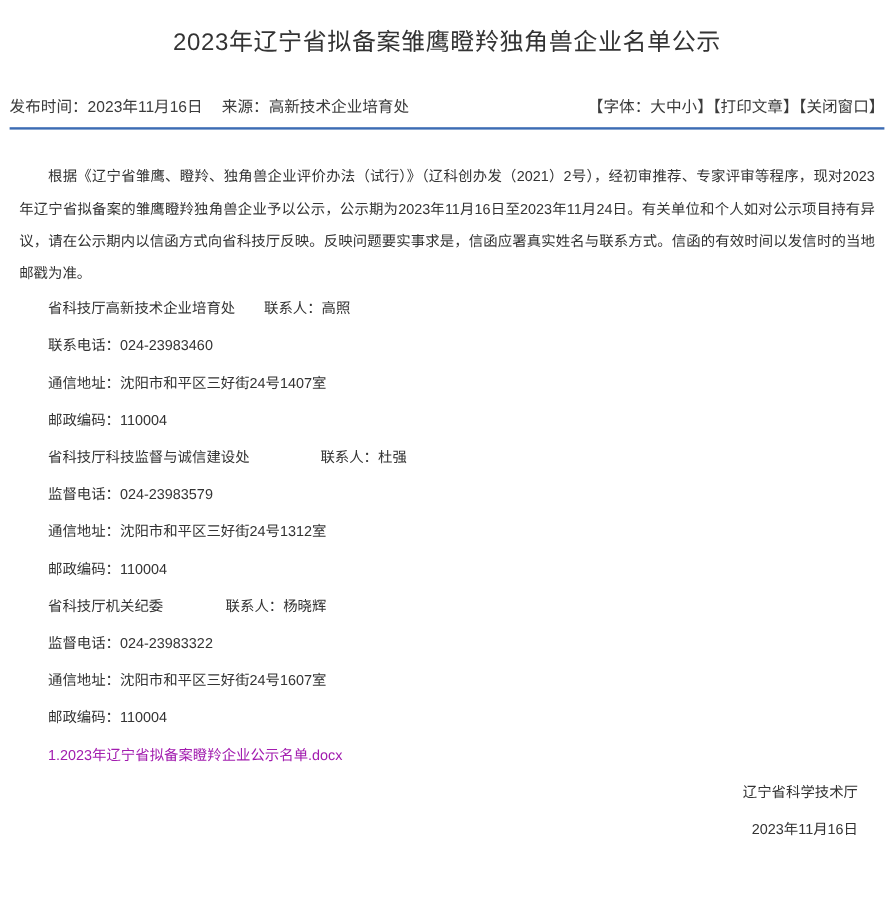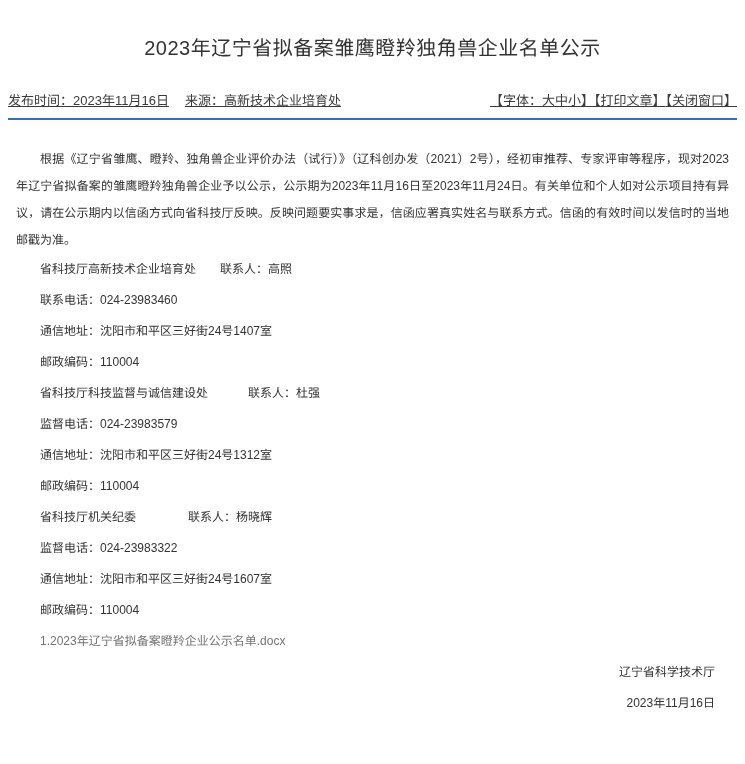--- a/index.html
+++ b/index.html
@@ -10,36 +10,35 @@
   }
   .page {
     width: 745px;
     height: 764px;
     margin: 0 auto;
     background: #ffffff;
     overflow: hidden;
     position: relative;
   }
   .title {
-    padding-top: 34px;
+    padding-top: 22px;
     text-align: center;
     font-size: 20px;
     font-weight: 500;
     color: #333333;
     line-height: 28px;
     letter-spacing: 0.5px;
   }
   .meta-row {
     margin: 28px 8px 0 8px;
     display: flex;
     justify-content: space-between;
     align-items: center;
     font-size: 13px;
     color: #3b3b3b;
-    text-decoration: underline;
   }
   .meta-left .src { margin-left: 16px; }
   .meta-right { white-space: nowrap; }
   .meta-right a {
     color: #3b3b3b;
     text-decoration: none;
     cursor: pointer;
   }
   .separator {
     margin: 9px 8px 0 8px;
@@ -55,24 +54,24 @@
     line-height: 27px;
     text-indent: 2em;
     text-align: justify;
   }
   .line {
     line-height: 31px;
     text-indent: 2em;
   }
   .contact-block { margin: 0; }
   .gap-a { margin-left: 24px; }
-  .gap-b { margin-left: 40px; }
+  .gap-b { margin-left: 59px; }
   .gap-c { margin-left: 52px; }
   .attachment-link {
-    color: #737373;
+    color: #a21caf;
     text-decoration: none;
     cursor: pointer;
   }
   .right {
     text-align: right;
     text-indent: 0;
     padding-right: 14px;
   }
 </style>
 </head>

